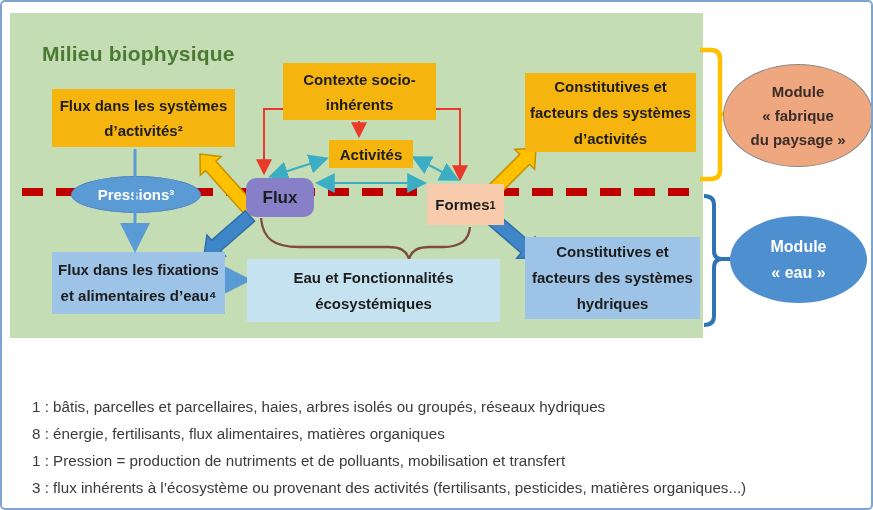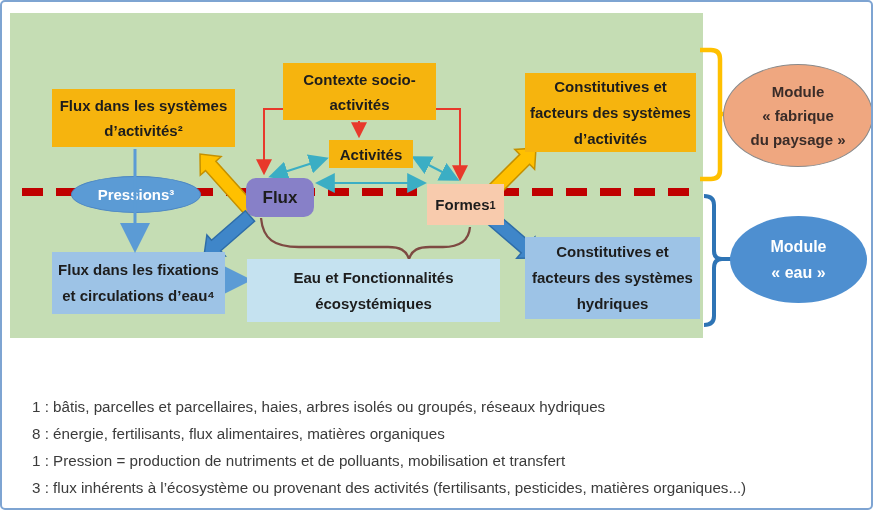--- a/index.html
+++ b/index.html
@@ -79,39 +79,40 @@
 
     <line x1="226" y1="278" x2="238" y2="278" stroke="#5B9BD5" stroke-width="4" marker-end="url(#mk-blue)"></line>
 
     <path d="M 698 48 L 709 48 Q 718 48 718 57 L 718 168 Q 718 177 709 177 L 698 177" stroke="#FFC000" stroke-width="4.5" fill="none"></path>
     <line x1="718" y1="112" x2="728" y2="112" stroke="#FFC000" stroke-width="4.5"></line>
 
     <path d="M 702 194 Q 712 194 712 203 L 712 249 Q 712 257 720 257 Q 712 257 712 266 L 712 314 Q 712 323 702 323" stroke="#2E74B5" stroke-width="4" fill="none"></path>
     <line x1="720" y1="257" x2="734" y2="257" stroke="#2E74B5" stroke-width="4"></line>
   </svg>
 
+  <div class="title">Milieu biophysique</div>
 
   <div class="box b-flux-systemes">Flux dans les systèmes
 d’activités²</div>
   <div class="box b-contexte">Contexte socio-
-activités</div>
+inhérents</div>
   <div class="box b-activites">Activités</div>
   <div class="box b-const-act">Constitutives et
 facteurs des systèmes
 d’activités</div>
   <div class="box b-flux">Flux</div>
 
   <div class="box b-formes">
     <span class="main">Formes</span>
     <span class="sub">1</span>
   </div>
 
   <div class="box b-pressions">Pressions³</div>
   <div class="box b-fixations">Flux dans les fixations
-et circulations d’eau⁴</div>
+et alimentaires d’eau⁴</div>
   <div class="box b-eau-fonc">Eau et Fonctionnalités
 écosystémiques</div>
   <div class="box b-hydriques">Constitutives et
 facteurs des systèmes
 hydriques</div>
 
   <div class="box m-fabrique">Module
 « fabrique
 du paysage »</div>
   <div class="box m-eau">Module

